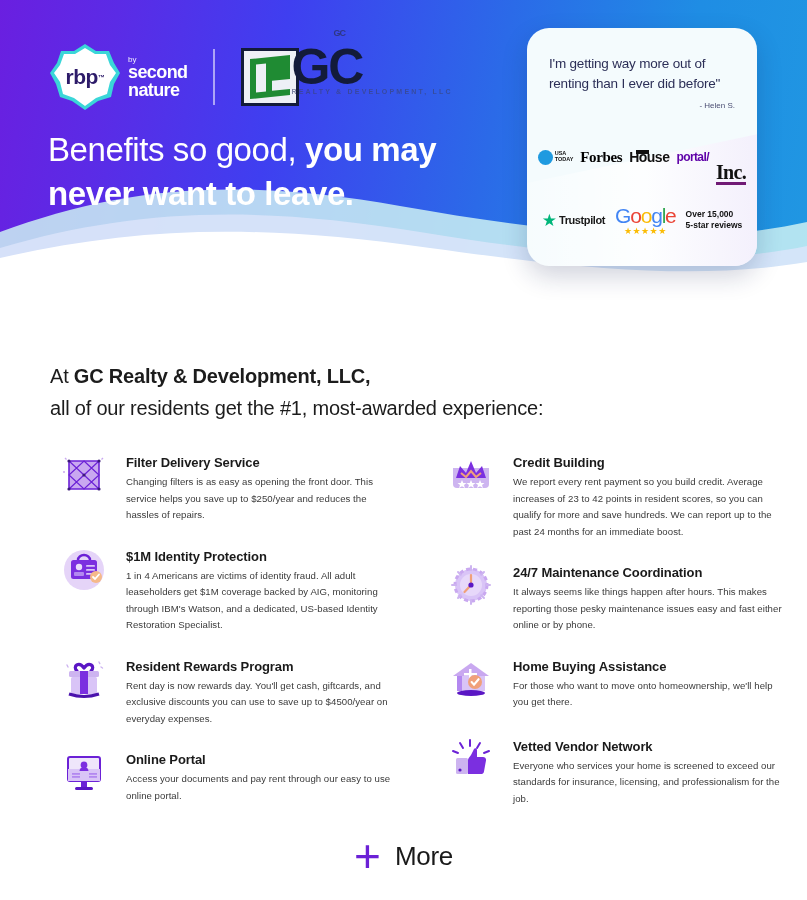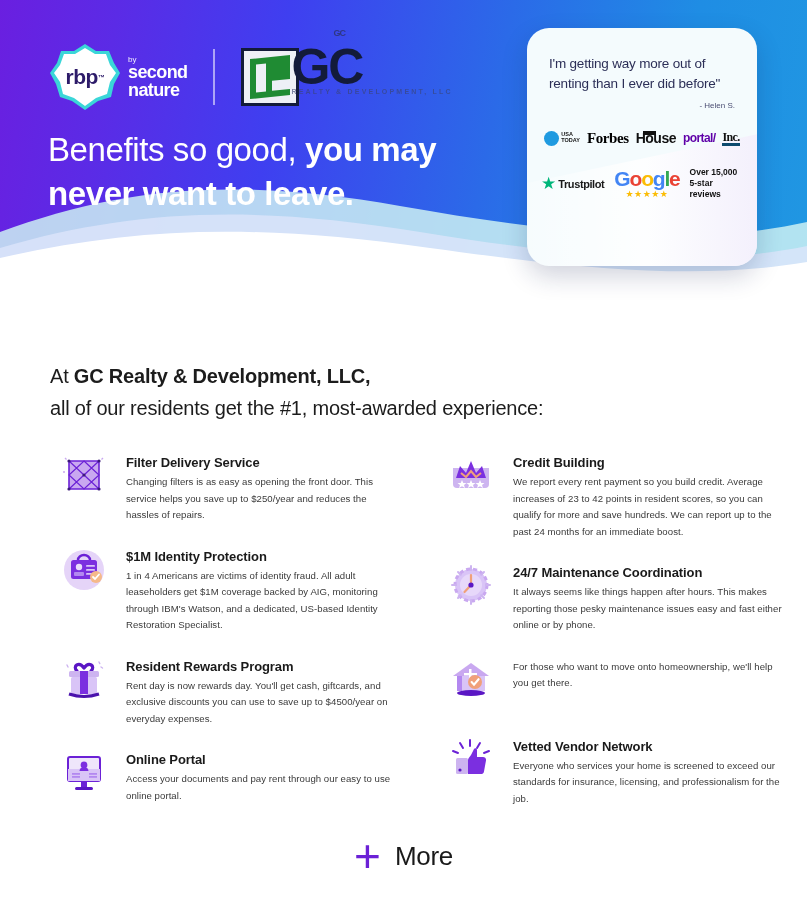--- a/index.html
+++ b/index.html
@@ -112,32 +112,32 @@
     gap:7px; margin-top:20px; padding:0 10px;
   }
   .usatoday { display:flex; align-items:center; gap:2px; }
   .usa-dot { width:15px; height:15px; border-radius:50%; background:#1f9ae0; flex:none;}
   .usa-txt { font-size:5.5px; font-weight:bold; color:#111; line-height:1.05; }
   .forbes { font-family:"Liberation Serif", serif; font-size:15px; font-weight:bold; color:#000000; letter-spacing:-.4px;}
   .house { font-size:14px; font-weight:bold; color:#111; letter-spacing:-.5px; position:relative;}
   .house:after{content:""; position:absolute; left:7px; top:1px; width:13px; height:4px; background:#111;}
   .yahoo { font-size:12px; font-weight:bold; color:#5f00a8; letter-spacing:-.6px;}
   .inc {
-    font-family:"Liberation Serif", serif; font-size:12px; font-weight:bold;
-    color:#111; letter-spacing:-.6px; border-bottom:3px solid #0c4a6e; line-height:1;
+    font-family:"Liberation Serif", serif; font-size:20px; font-weight:bold;
+    color:#111; letter-spacing:-.6px; border-bottom:3px solid #701a75; line-height:1;margin-top:32px;
   }
   .rating-row {
     position:relative; display:flex; align-items:center; justify-content:center;
     gap:10px; margin-top:20px; padding:0 14px;
   }
   .trustpilot{ display:flex; align-items:center; gap:2px;}
   .tp-star{ color:#00b67a; font-size:17px; line-height:1;}
   .tp-txt{ font-size:11px; font-weight:bold; color:#191919; letter-spacing:-.4px;}
   .google-wrap{ text-align:center; }
-  .google{ font-size:21px; font-weight:bold; letter-spacing:-1.2px; line-height:1; font-family:"Liberation Sans", sans-serif;}
+  .google{ font-size:21px; font-weight:normal; letter-spacing:-1.2px; line-height:1; font-family:"Liberation Sans", sans-serif;}
   .google .b{color:#4285f4}.google .r{color:#ea4335}.google .y{color:#fbbc05}.google .g{color:#34a853}
   .gstars{ color:#fbbc05; font-size:9px; letter-spacing:.5px; line-height:1; margin-top:1px;}
   .reviews{ font-size:8.5px; color:#111; line-height:1.35; font-weight:600;}
 
   
   .lede {
     position:absolute; left:50px; top:360px; width:700px;
     color:#1c1c1c; font-size:20px; line-height:1.62; letter-spacing:-.2px;
   }
   .lede .b { font-weight:bold; }
@@ -384,20 +384,21 @@
             <rect x="9" y="20" width="28" height="15" fill="#d9c4f7"></rect>
             <rect x="9" y="20" width="5" height="15" fill="#b388f0"></rect>
             <rect x="21" y="13" width="2.5" height="14" fill="#ffffff"></rect>
             <rect x="16" y="17" width="13" height="2.4" fill="#ffffff"></rect>
             <circle cx="27" cy="26" r="7" fill="#f0a07a"></circle>
             <path d="M23.6 26 l2.4 2.6 l4.6 -5.4" stroke="#fff" stroke-width="2.1" fill="none" stroke-linecap="round"></path>
             <ellipse cx="23" cy="37" rx="14" ry="3" fill="#5a16c4"></ellipse>
           </svg>
         </div>
         <div class="btext">
+          <div class="btitle">Home Buying Assistance</div>
           <div class="bdesc">For those who want to move onto homeownership, we'll help you get there.</div>
         </div>
       </div>
 
       <div class="benefit">
         <div class="bicon">
           <svg width="46" height="46" viewBox="0 0 46 46">
             <path d="M22 4 v6 M12 7 l3 5 M32 7 l-3 5 M5 15 l5 2 M41 15 l-5 2" stroke="#6b21d6" stroke-width="2" stroke-linecap="round"></path>
             <rect x="8" y="22" width="12" height="16" rx="1.5" fill="#cdb4f0"></rect>
             <circle cx="12" cy="34" r="1.6" fill="#5a16c4"></circle>

